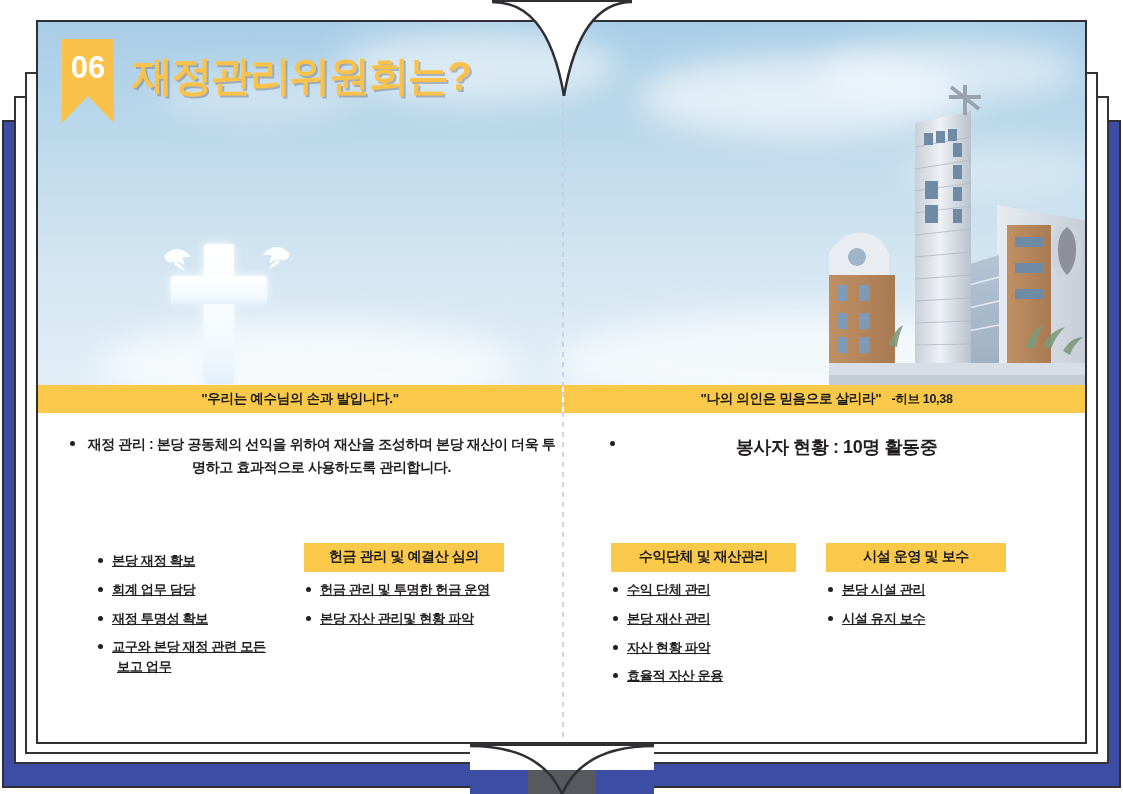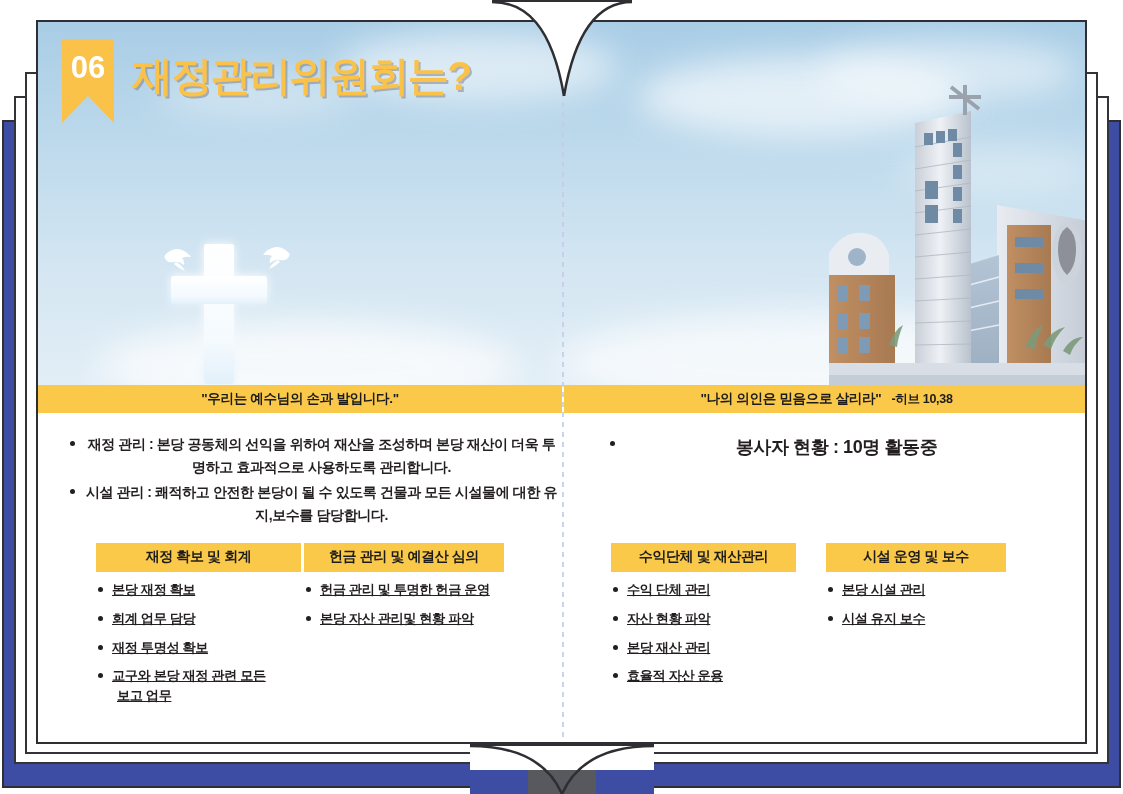--- a/index.html
+++ b/index.html
@@ -329,31 +329,29 @@
       </div>
       <div class="page-title">재정관리위원회는?</div>
     </div>
 
     <div class="gutter"></div>
 
     <div class="body-area">
 
       <ul class="bullets intro-left">
         <li>재정 관리 : 본당 공동체의 선익을 위하여 재산을 조성하며 본당 재산이 더욱 투명하고 효과적으로 사용하도록 관리합니다.</li>
-        <li>시설 관리 : 쾌적하고 안전한 본당이 될 수 있도록 건물과 모든 시설물에 대한 유지,보수를 담당합니다.</li>
       </ul>
 
       <ul class="bullets intro-right">
         <li>봉사자 현황 : 10명 활동중</li>
       </ul>
 
       <div class="cards">
 
         <div class="card card-1">
-          <div class="card-title">재정 확보 및 회계</div>
           <ul>
             <li>
               <span>본당 재정 확보</span>
             </li>
             <li>
               <span>회계 업무 담당</span>
             </li>
             <li>
               <span>재정 투명성 확보</span>
             </li>
@@ -376,24 +374,24 @@
           </ul>
         </div>
 
         <div class="card card-3">
           <div class="card-title">수익단체 및 재산관리</div>
           <ul>
             <li>
               <span>수익 단체 관리</span>
             </li>
             <li>
+              <span>본당 재산 관리</span>
+            </li>
+            <li>
               <span>자산 현황 파악</span>
-            </li>
-            <li>
-              <span>본당 재산 관리</span>
             </li>
             <li>
               <span>효율적 자산 운용</span>
             </li>
           </ul>
         </div>
 
         <div class="card card-4">
           <div class="card-title">시설 운영 및 보수</div>
           <ul>

